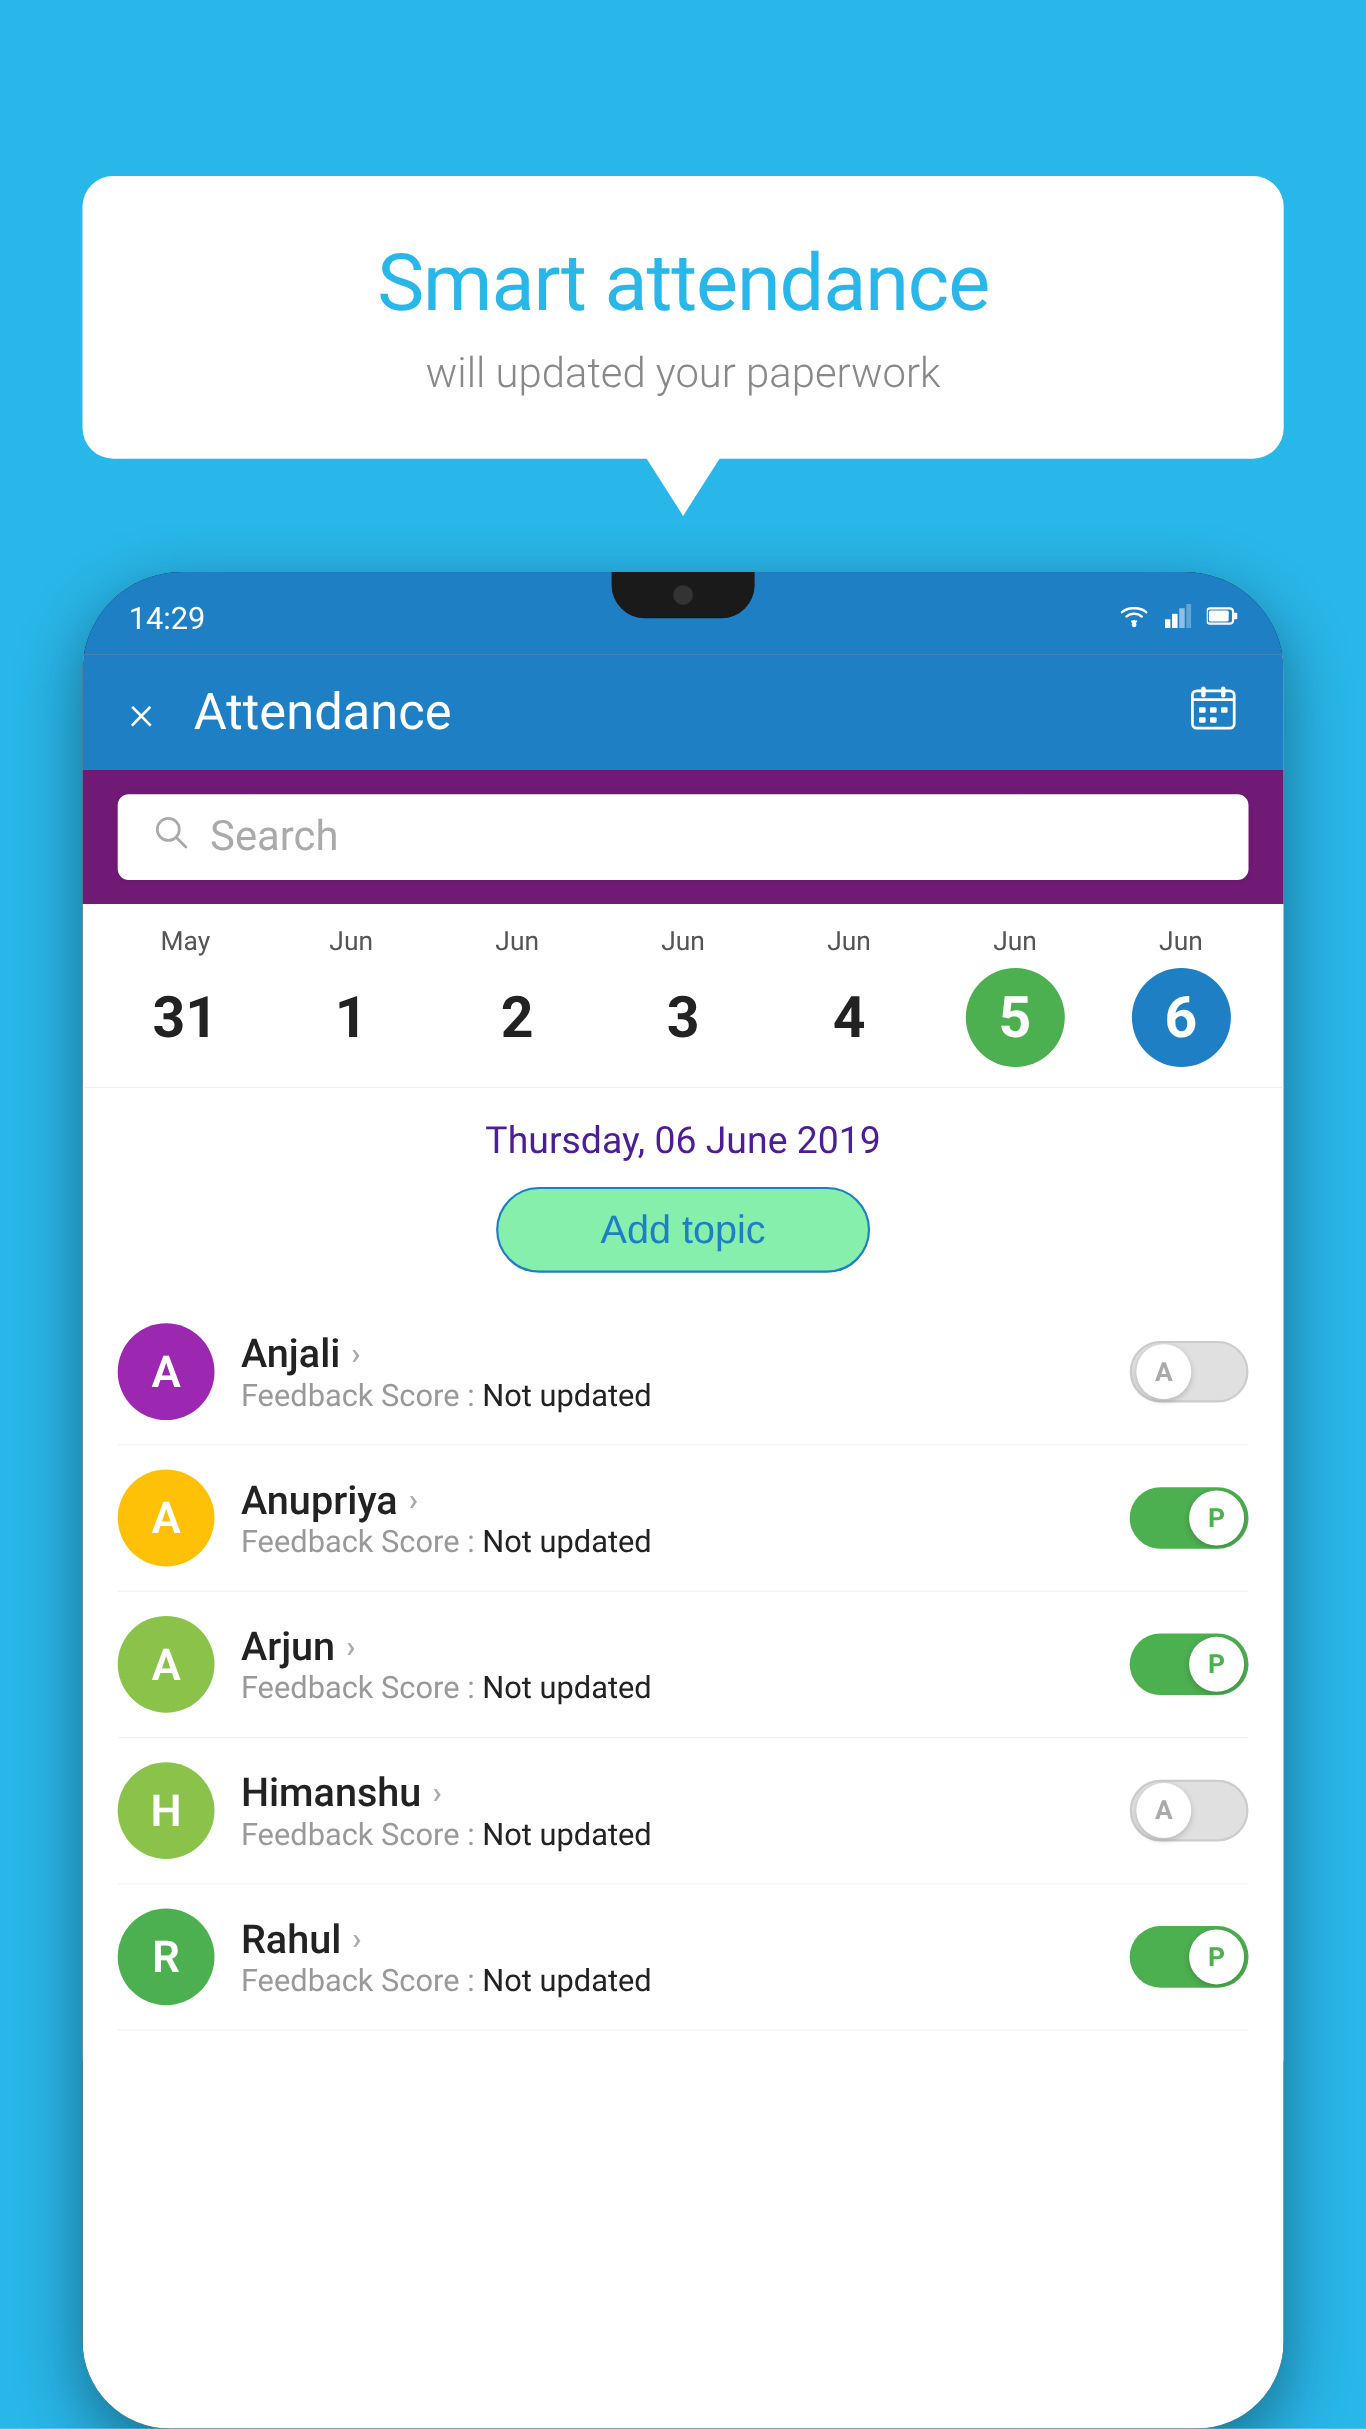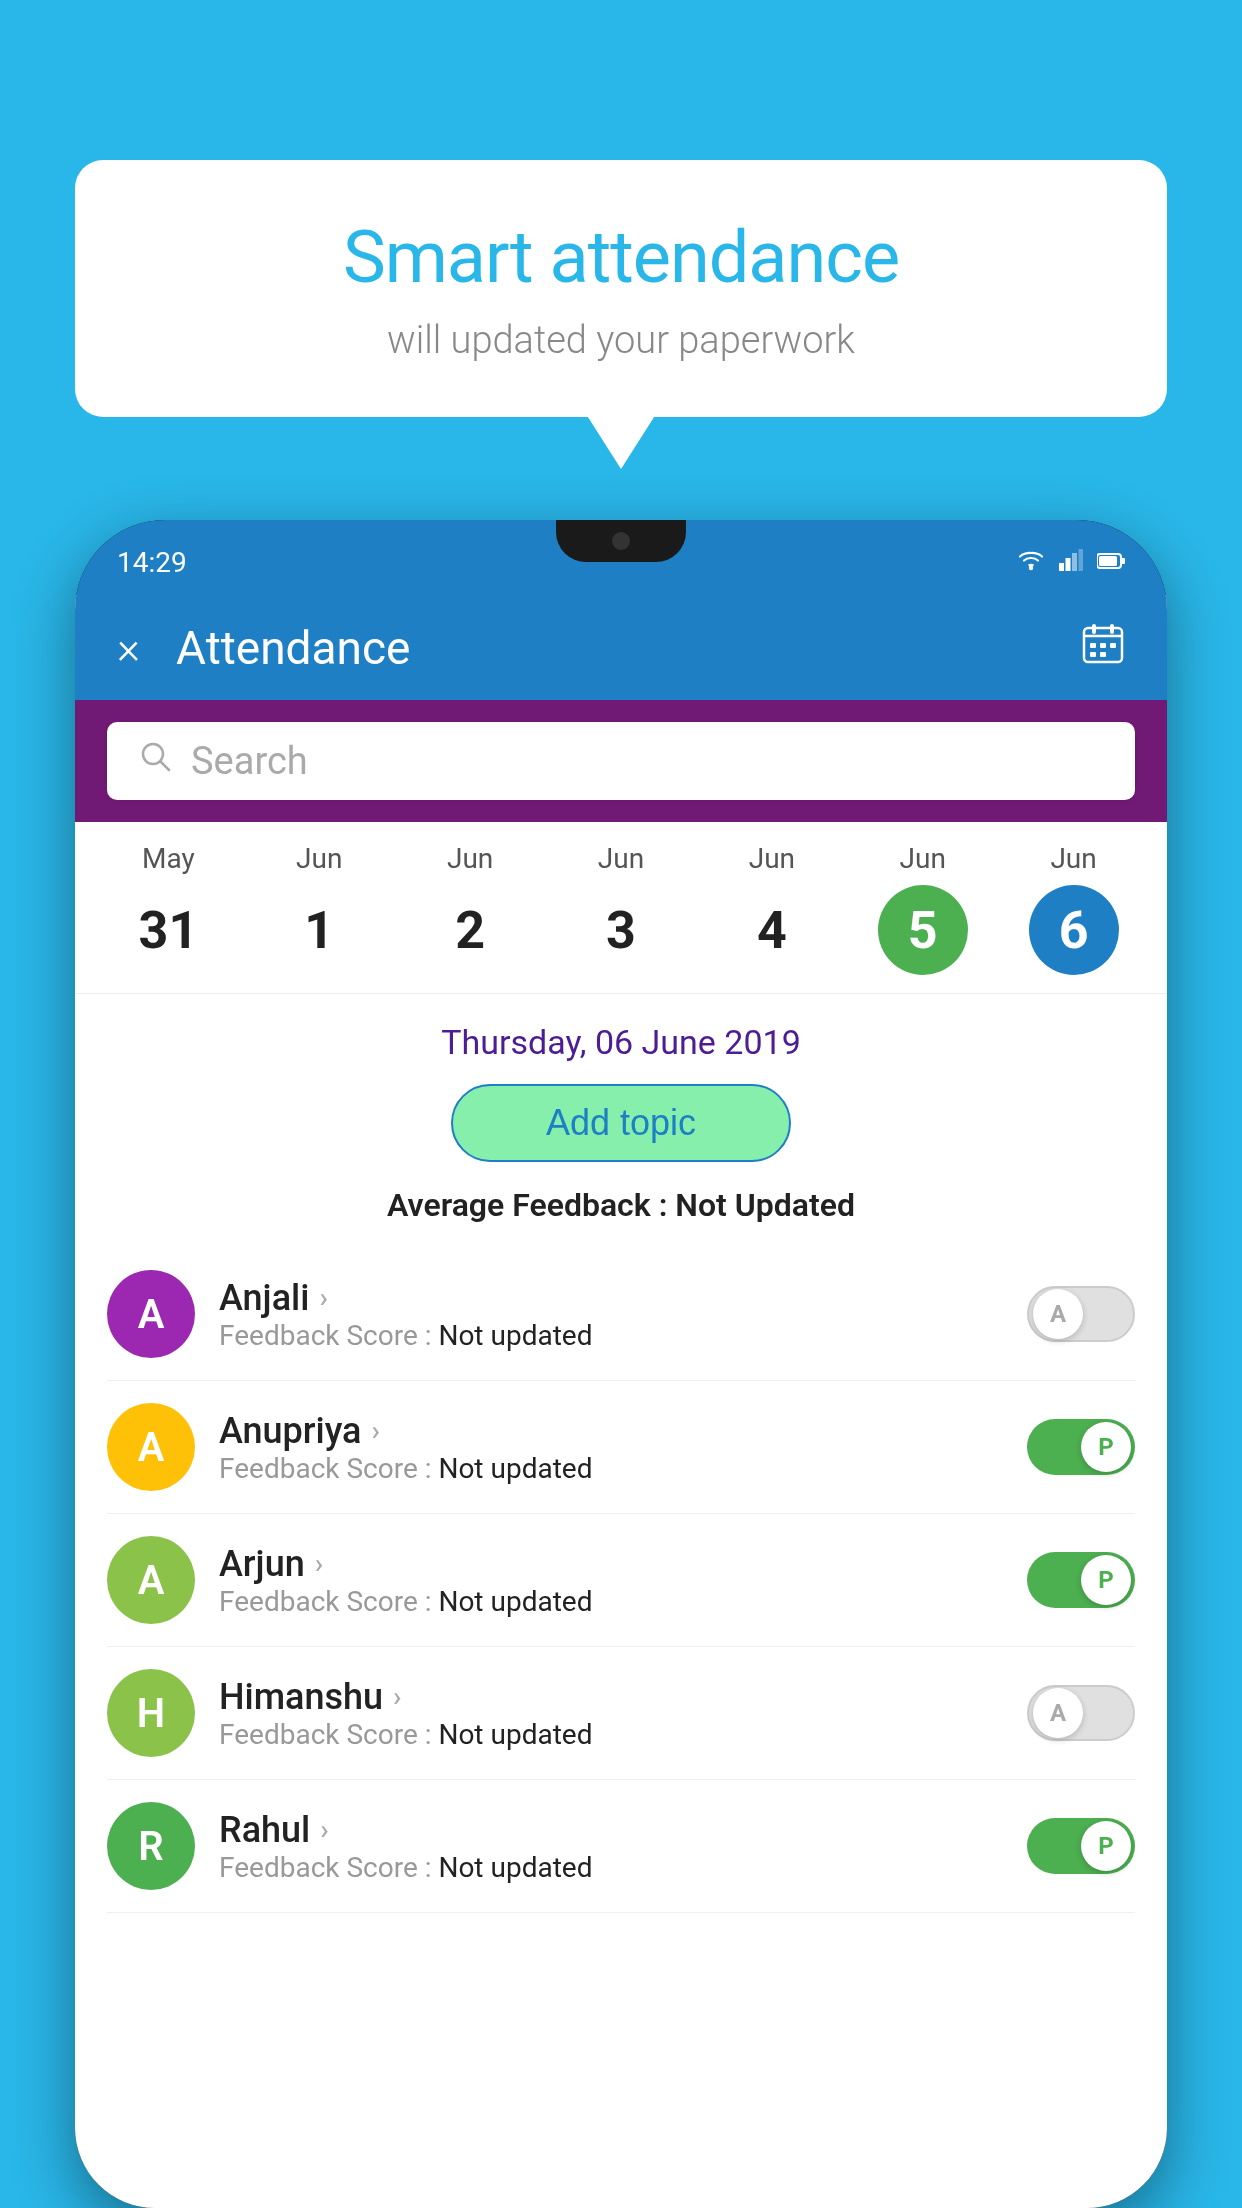--- a/index.html
+++ b/index.html
@@ -186,21 +186,21 @@
       border-bottom: 1px solid #eee;
     }
     .cal-day {
       flex: 1;
       display: flex;
       flex-direction: column;
       align-items: center;
       gap: 10px;
     }
     .cal-month {
-      font-size: 28px;
+      font-size: 24px;
       color: #555;
       font-weight: 400;
     }
     .cal-date {
       font-size: 52px;
       font-weight: 700;
       color: #222;
       width: 90px;
       height: 90px;
       display: flex;
@@ -445,24 +445,20 @@
         </div>
         <div class="cal-day">
           <span class="cal-month">Jun</span>
           <span class="cal-date selected-blue">6</span>
         </div>
       </div>
 
     <div class="content-area">
       <div class="date-label">Thursday, 06 June 2019</div>
       <button class="add-topic-btn">Add topic</button>
-      <div class="avg-feedback">
-        <span>Average Feedback : </span>
-        <span style="font-weight: 600; color: rgb(34, 34, 34);">Not Updated</span>
-      </div>
       <div class="student-list" id="student-list">
       <div class="student-row">
             <div class="avatar" style="background: rgb(156, 39, 176);">A</div>
             <div class="student-info">
               <div class="student-name">Anjali <span class="chevron">›</span></div>
               <div class="feedback-score">Feedback Score : <span>Not updated</span></div>
             </div>
             <div class="toggle-switch off">
               <div class="toggle-knob">A</div>
             </div>

